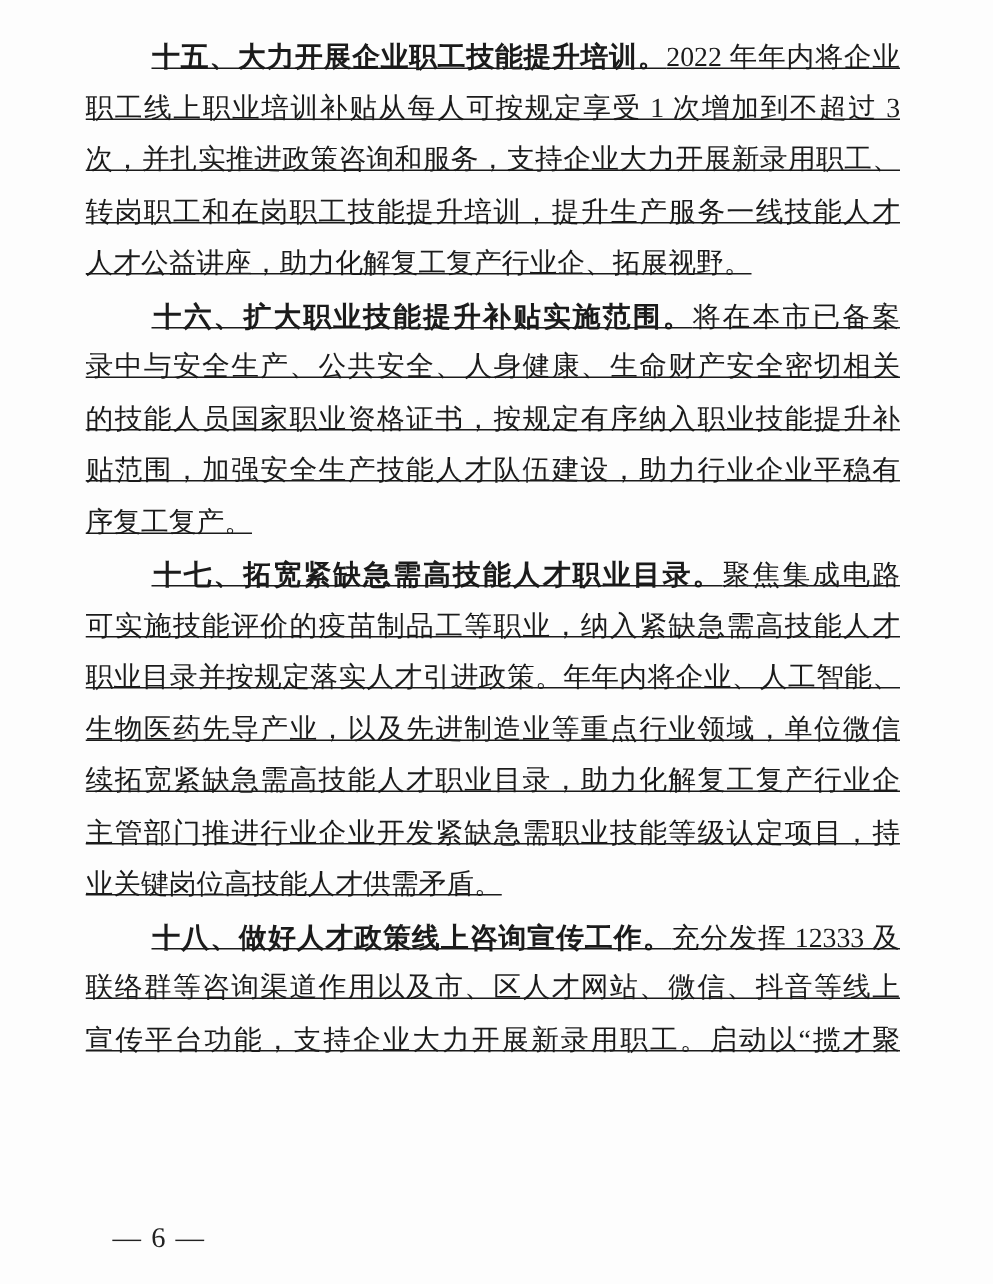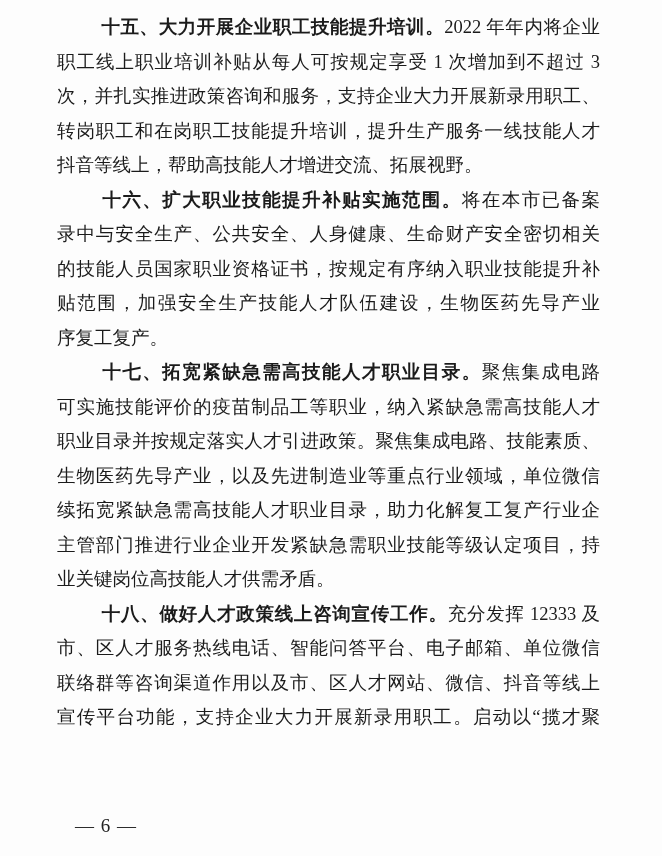--- a/index.html
+++ b/index.html
@@ -8,22 +8,23 @@
     width: 662px;
     height: 856px;
     background: #fdfdfd;
     font-family: "Liberation Serif", "DejaVu Serif", serif;
     color: #1b1b1b;
     overflow: hidden;
   }
   .text-block {
     position: absolute;
     left: 57px;
-    top: 10px;
+    top: 21px;
     width: 543px;
+    text-decoration: underline;
   }
   .line {
     height: 34.5px;
     line-height: 34.5px;
     font-size: 18.5px;
     text-align: justify;
     text-align-last: justify;
     overflow: hidden;
     white-space: normal;
   }
@@ -54,44 +55,43 @@
 <body>
 
 <div class="page">
   <div class="text-block">
 
     <div class="para">
       <div class="line"><span class="indent"></span><span class="hd">十五、大力开展企业职工技能提升培训。</span><span>2022 年年内将企业</span></div>
       <div class="line">职工线上职业培训补贴从每人可按规定享受 1 次增加到不超过 3</div>
       <div class="line">次，并扎实推进政策咨询和服务，支持企业大力开展新录用职工、</div>
       <div class="line">转岗职工和在岗职工技能提升培训，提升生产服务一线技能人才</div>
-      <div class="line end">抖音等线上，帮助高技能人才增进交流、拓展视野。</div>
+      <div class="line end">人才公益讲座，助力化解复工复产行业企、拓展视野。</div>
     </div>
 
     <div class="para">
       <div class="line"><span class="indent"></span><span class="hd">十六、扩大职业技能提升补贴实施范围。</span><span>将在本市已备案</span></div>
       <div class="line">录中与安全生产、公共安全、人身健康、生命财产安全密切相关</div>
       <div class="line">的技能人员国家职业资格证书，按规定有序纳入职业技能提升补</div>
-      <div class="line">贴范围，加强安全生产技能人才队伍建设，生物医药先导产业</div>
+      <div class="line">贴范围，加强安全生产技能人才队伍建设，助力行业企业平稳有</div>
       <div class="line end">序复工复产。</div>
     </div>
 
     <div class="para">
       <div class="line"><span class="indent"></span><span class="hd">十七、拓宽紧缺急需高技能人才职业目录。</span><span>聚焦集成电路</span></div>
       <div class="line">可实施技能评价的疫苗制品工等职业，纳入紧缺急需高技能人才</div>
-      <div class="line">职业目录并按规定落实人才引进政策。聚焦集成电路、技能素质、</div>
+      <div class="line">职业目录并按规定落实人才引进政策。年年内将企业、人工智能、</div>
       <div class="line">生物医药先导产业，以及先进制造业等重点行业领域，单位微信</div>
       <div class="line">续拓宽紧缺急需高技能人才职业目录，助力化解复工复产行业企</div>
       <div class="line">主管部门推进行业企业开发紧缺急需职业技能等级认定项目，持</div>
       <div class="line end">业关键岗位高技能人才供需矛盾。</div>
     </div>
 
     <div class="para">
       <div class="line"><span class="indent"></span><span class="hd">十八、做好人才政策线上咨询宣传工作。</span><span>充分发挥 12333 及</span></div>
-      <div class="line">市、区人才服务热线电话、智能问答平台、电子邮箱、单位微信</div>
       <div class="line">联络群等咨询渠道作用以及市、区人才网站、微信、抖音等线上</div>
       <div class="line">宣传平台功能，支持企业大力开展新录用职工。启动以“揽才聚</div>
     </div>
 
   </div>
 
   <div class="footer-pagenum">— 6 —</div>
 </div>
 
 </body></html>

